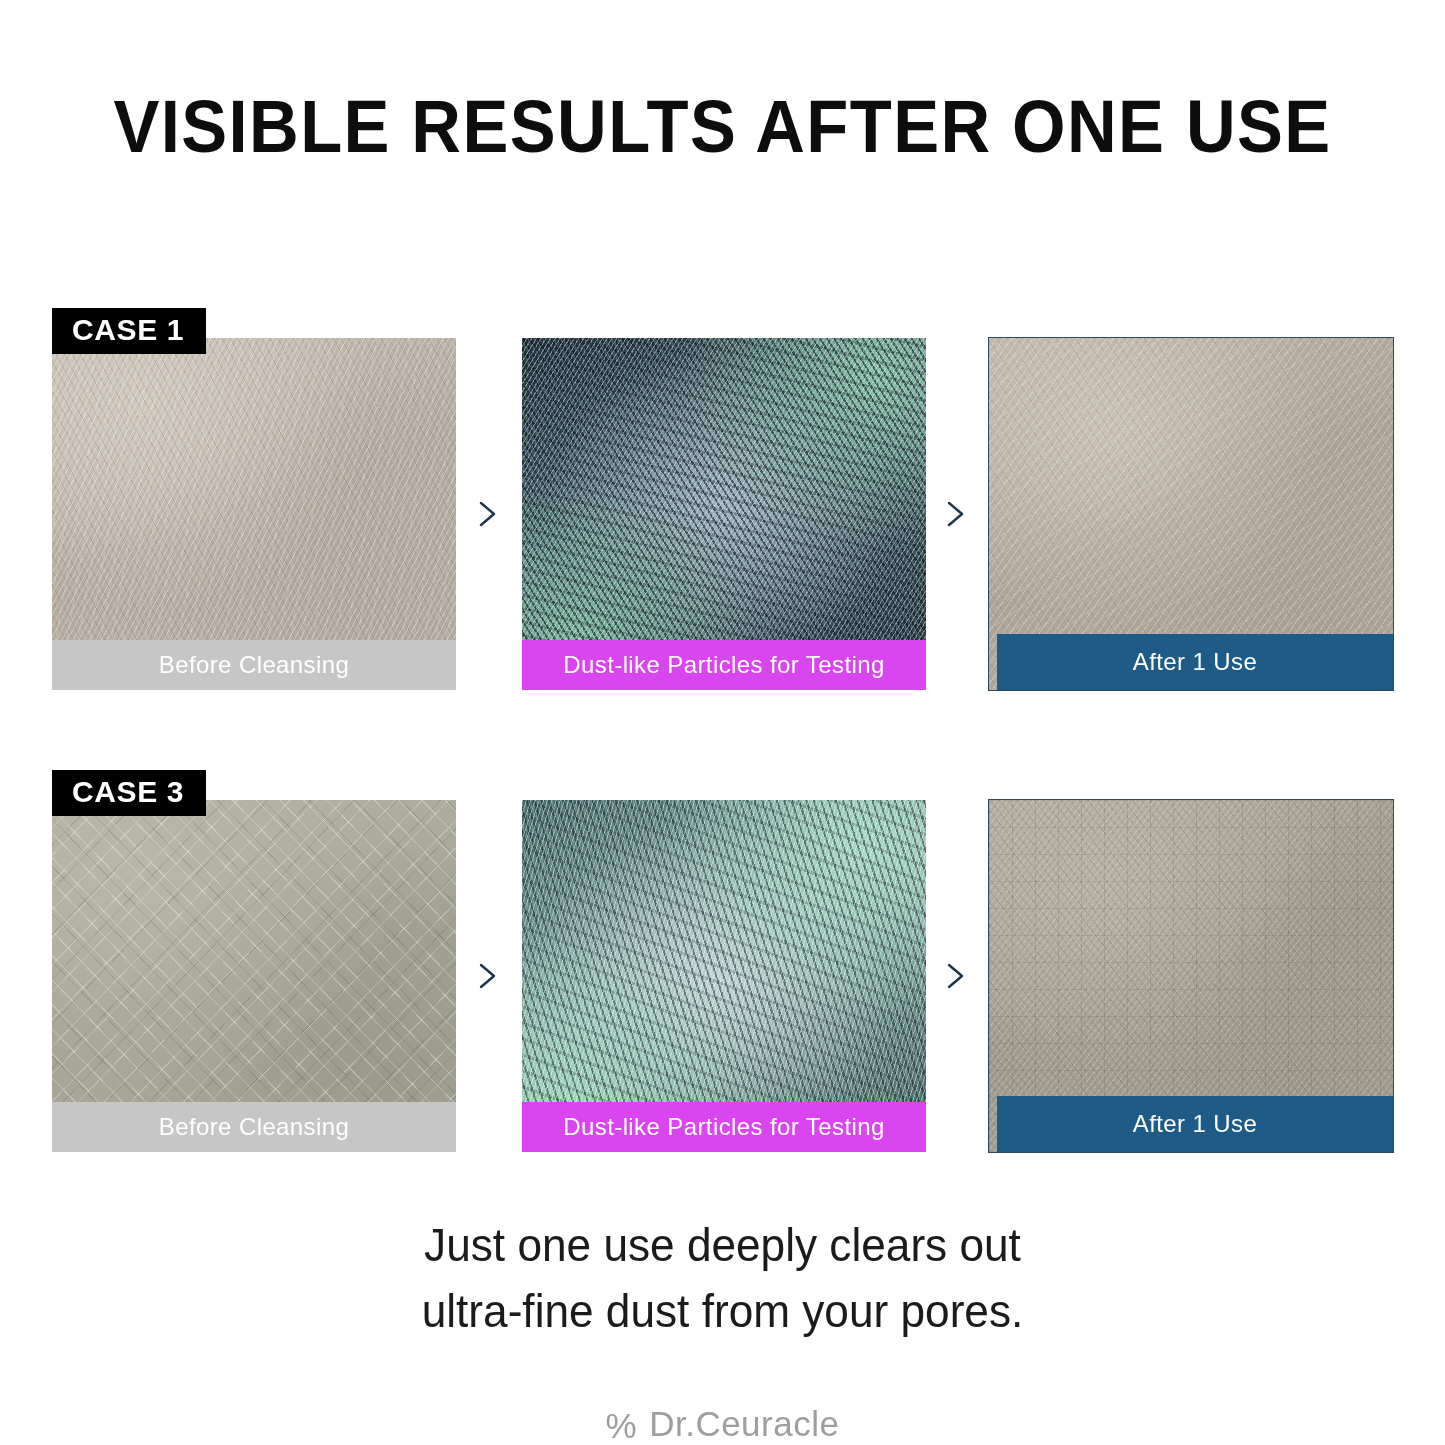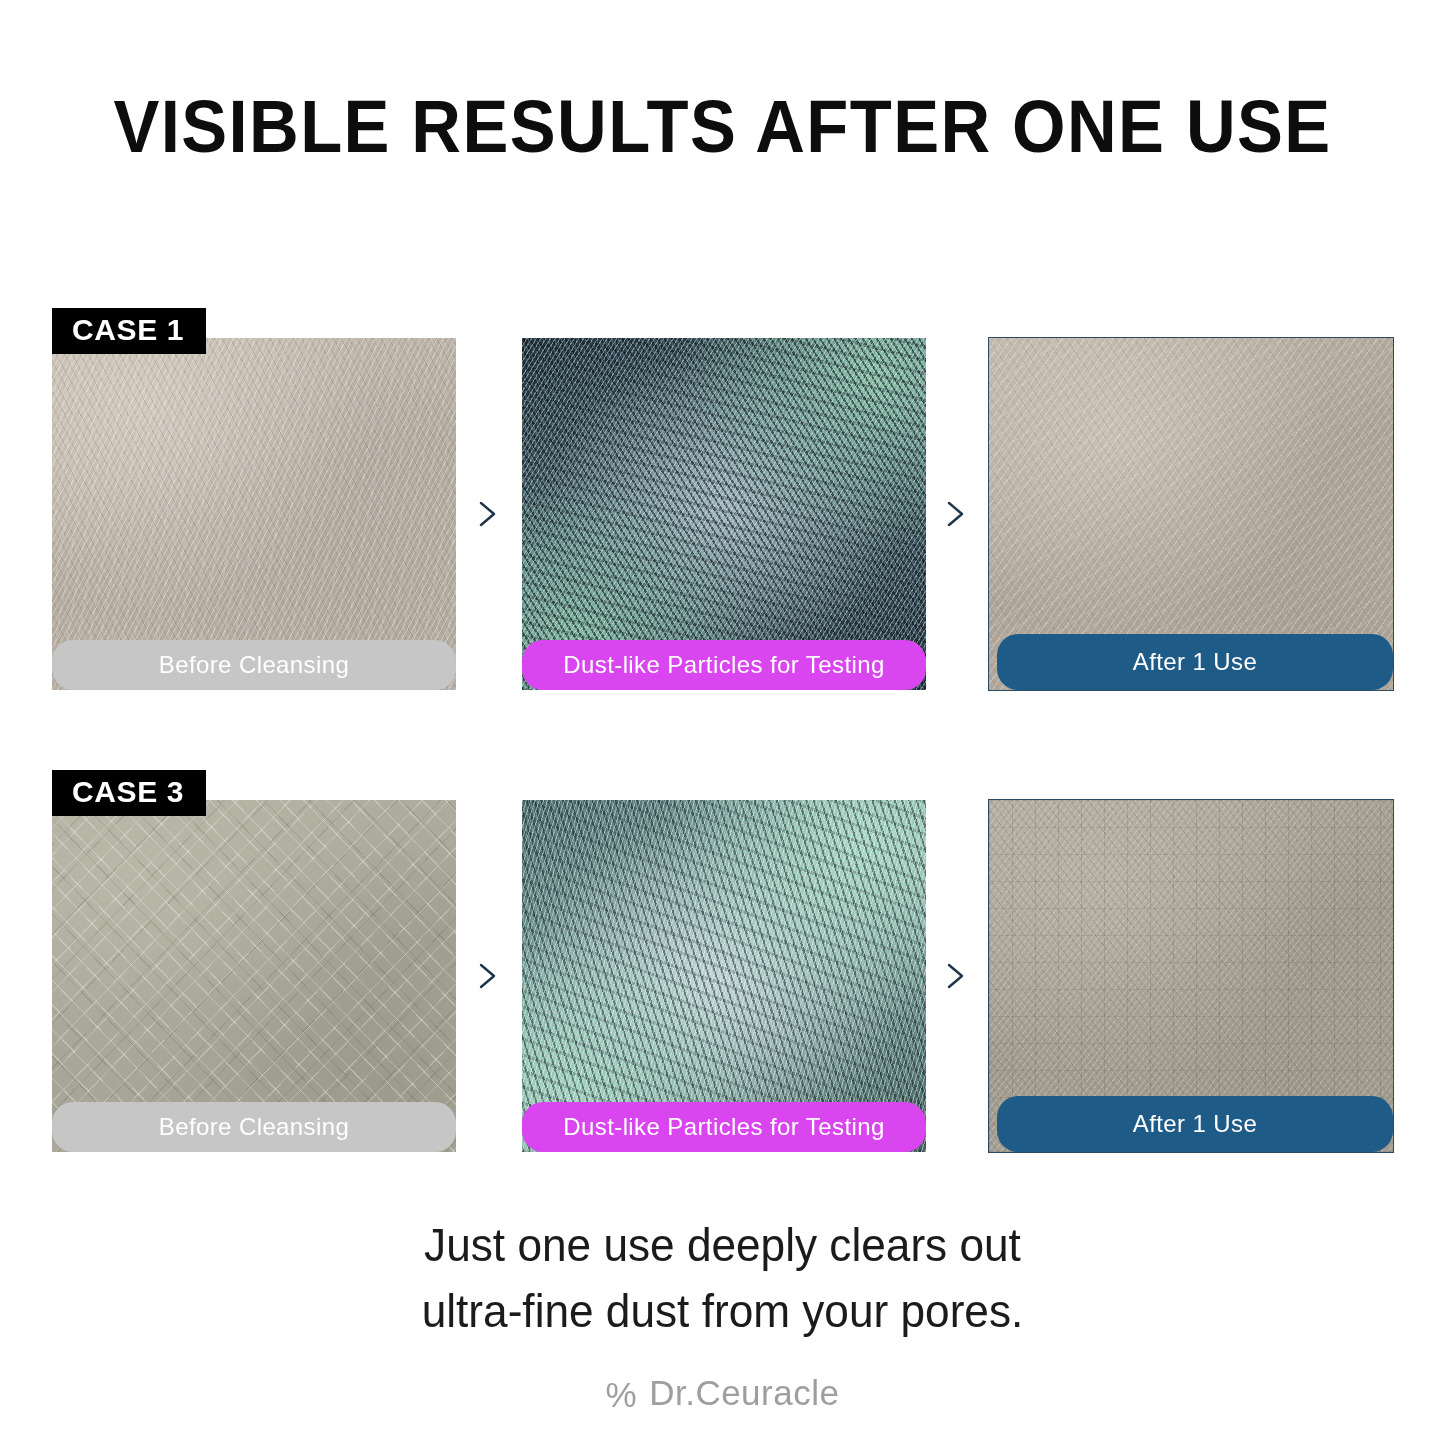--- a/index.html
+++ b/index.html
@@ -138,21 +138,20 @@
     bottom:0;
     height:52px;
     display:flex;
     align-items:center;
     justify-content:center;
     color:#ffffff;
     font-size:24px;
     font-weight:400;
     letter-spacing:0.4px;
     line-height:1;
-    border-radius:21px;
   }
   .cap-light{background:#c6c6c6;}
   .cap-mid{background:#d946ef;}
   .cap-blue{background:#1f5b87;margin-left:8px;}
 
   .panel.p1 .caption, .panel.p2 .caption{height:50px;}
   .panel.p3 .caption{height:56px;}
 
   
   .chev{
@@ -169,21 +168,21 @@
     color:#1b1b1b;
     font-size:47px;
     font-weight:400;
     line-height:66px;
     letter-spacing:0px;
     transform:scaleX(0.94);
   }
   .tagline div{white-space:nowrap;}
 
   .brand{
-    position:absolute;left:0;width:1445px;top:1375px;
+    position:absolute;left:0;width:1445px;top:1406px;
     text-align:center;
     color:#9e9e9e;
     font-size:35px;
     font-weight:400;
     letter-spacing:0.5px;
     line-height:1;
     white-space:nowrap;
   }
   .brand .mark{
     display:inline-block;

